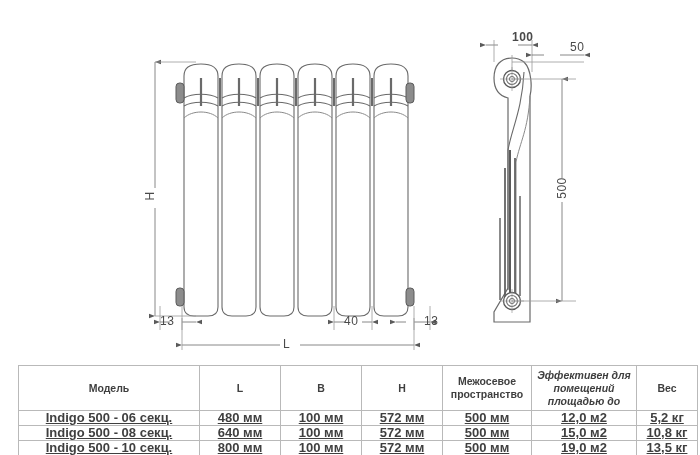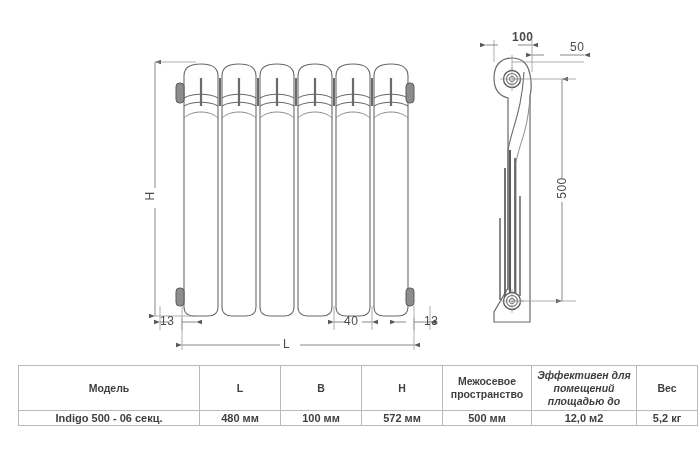--- a/index.html
+++ b/index.html
@@ -43,21 +43,22 @@
     padding:0;
   }
   .spec-table thead th{
     height:44px;
     line-height:13px;
     font-size:10.5px;
   }
   .spec-table tbody td{
     height:14px;
     line-height:14px;
-    font-size:11px;
+    font-size:13px;
+    text-decoration:underline;
   }
   .spec-table th.two-line{padding:0 2px;}
   .col-model{width:180px;}
   .col-l{width:80px;}
   .col-b{width:80px;}
   .col-h{width:80px;}
   .col-mid{width:84px;}
   .col-area{width:100px;font-style:italic;}
   .col-weight{width:60px;margin-left:28px;}
 </style>
@@ -273,16 +274,34 @@
     <tbody>
       <tr>
         <td>Indigo 500 - 06 секц.</td>
         <td>480 мм</td>
         <td>100 мм</td>
         <td>572 мм</td>
         <td>500 мм</td>
         <td>12,0 м2</td>
         <td>5,2 кг</td>
       </tr>
+      <tr>
+        <td>Indigo 500 - 08 секц.</td>
+        <td>640 мм</td>
+        <td>100 мм</td>
+        <td>572 мм</td>
+        <td>500 мм</td>
+        <td>15,0 м2</td>
+        <td>10,8 кг</td>
+      </tr>
+      <tr>
+        <td>Indigo 500 - 10 секц.</td>
+        <td>800 мм</td>
+        <td>100 мм</td>
+        <td>572 мм</td>
+        <td>500 мм</td>
+        <td>19,0 м2</td>
+        <td>13,5 кг</td>
+      </tr>
     </tbody>
   </table>
 
 </div>
 
 </body></html>

